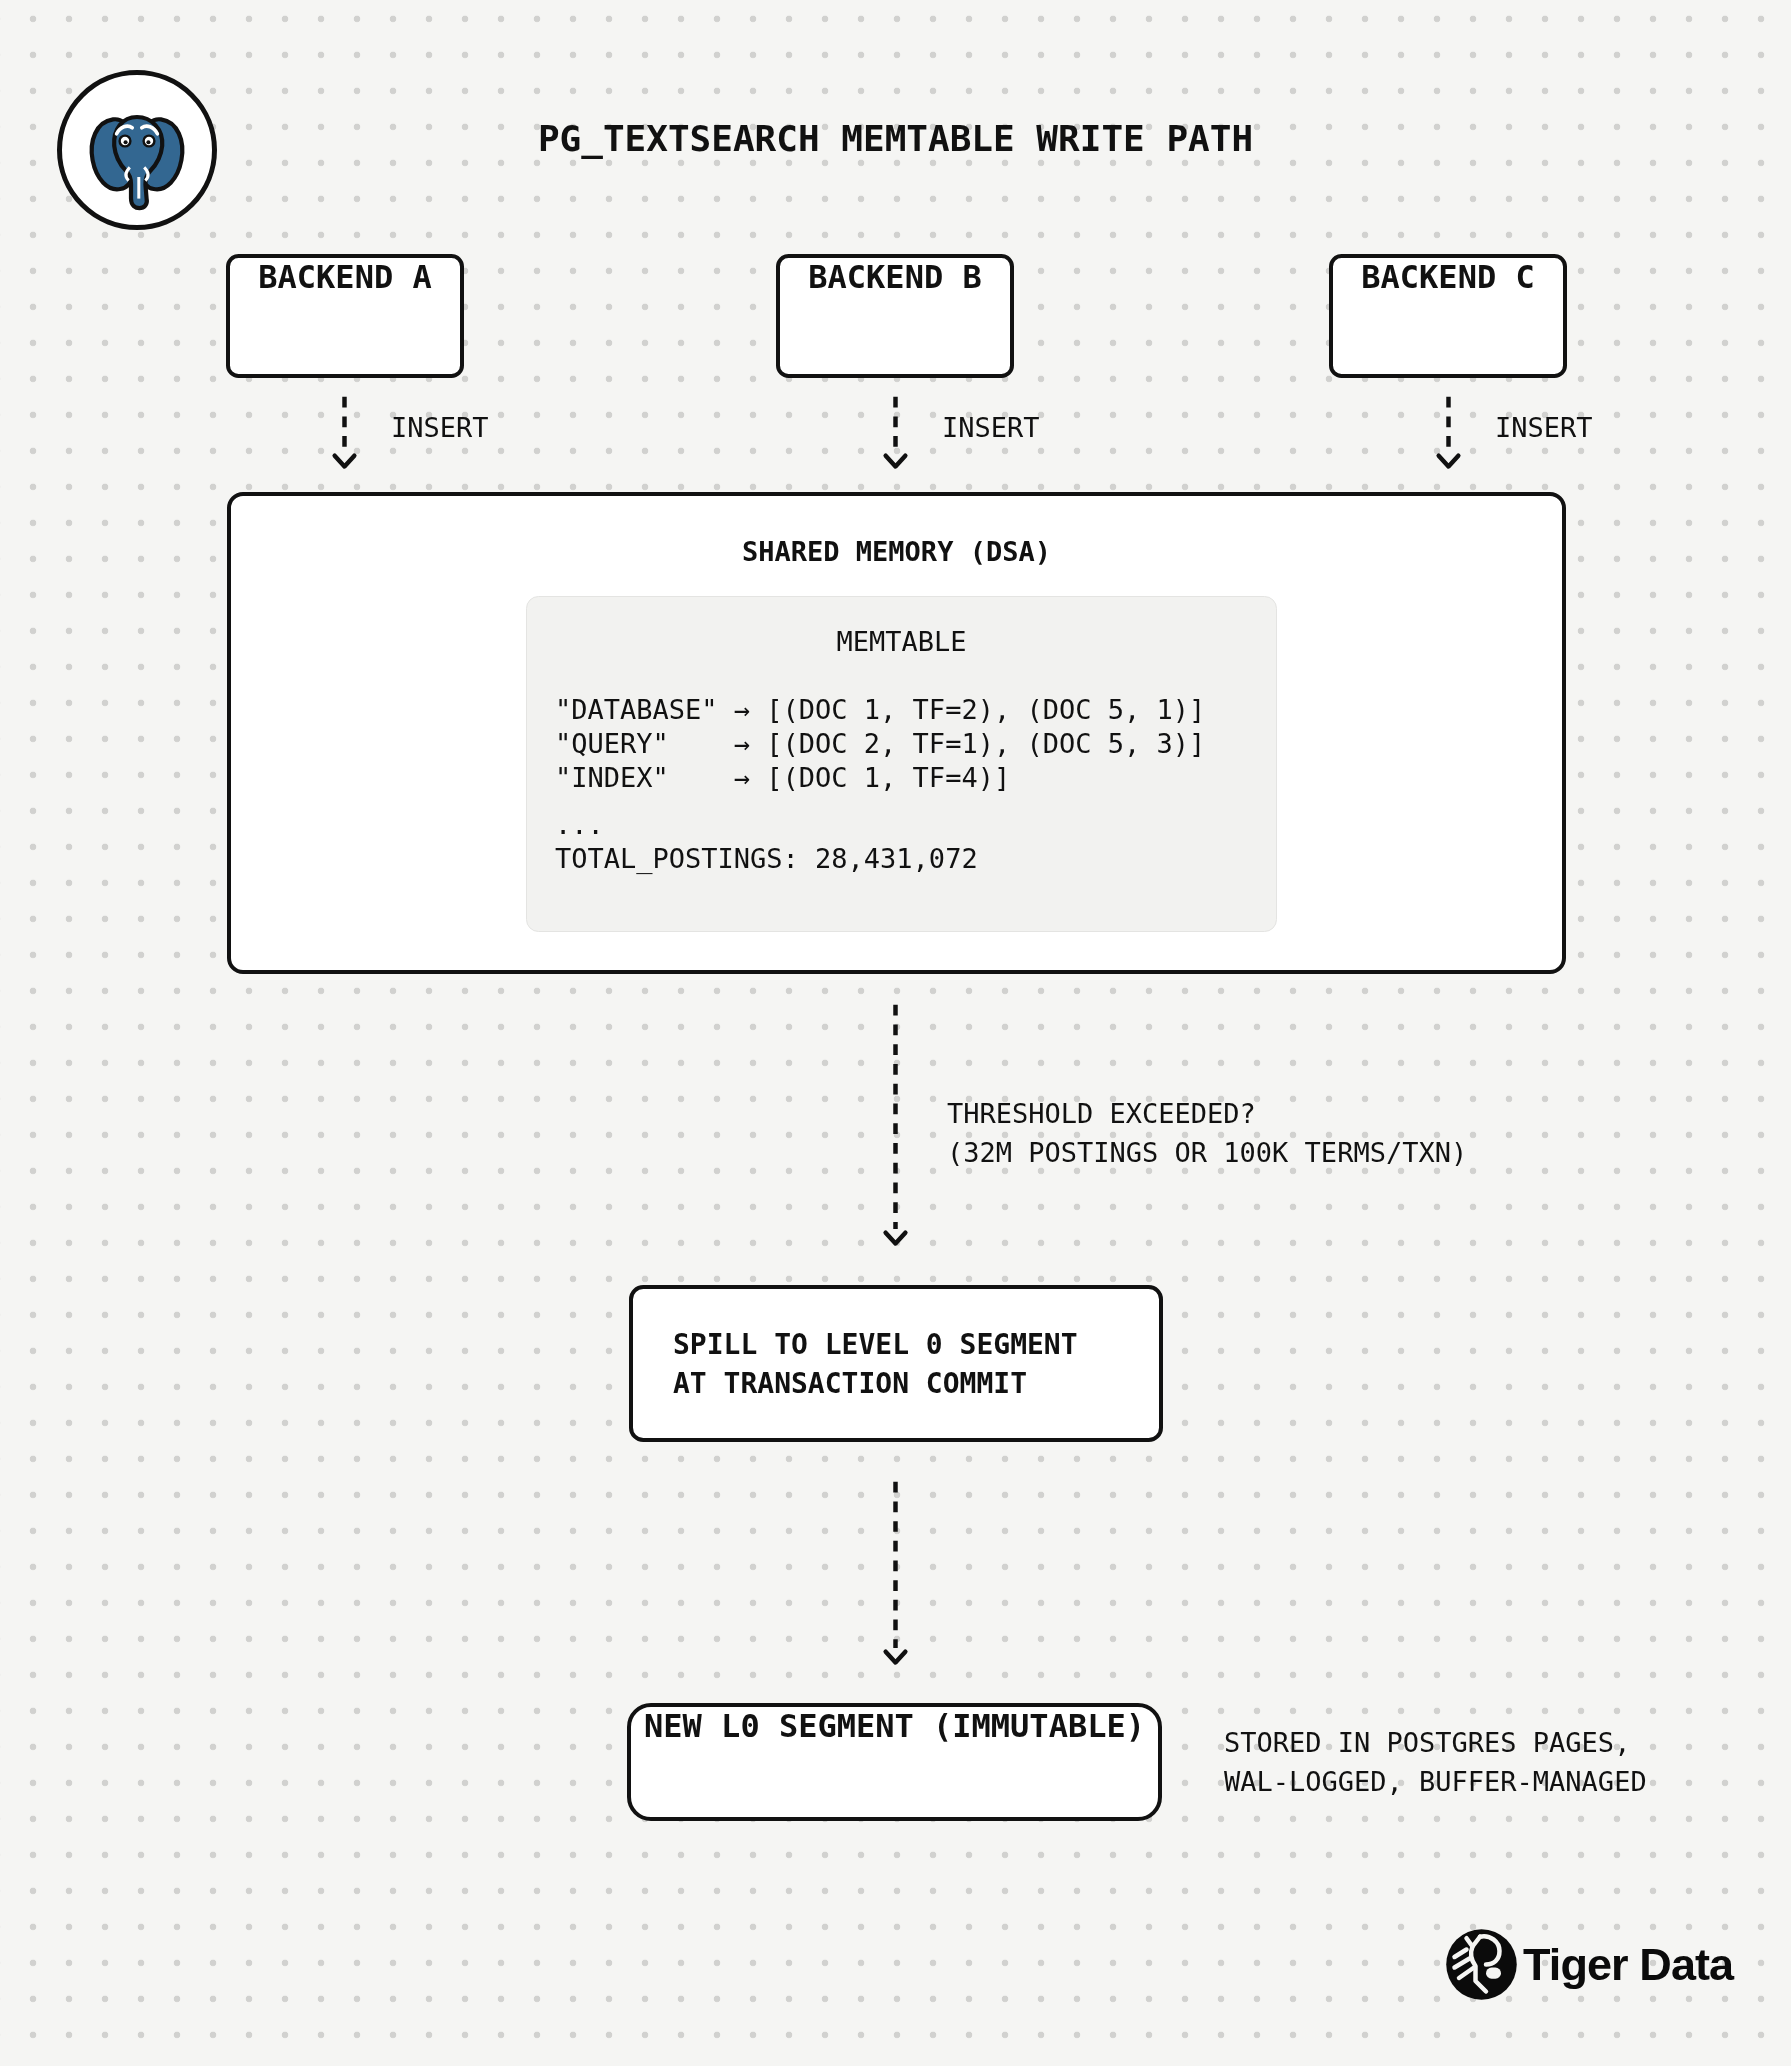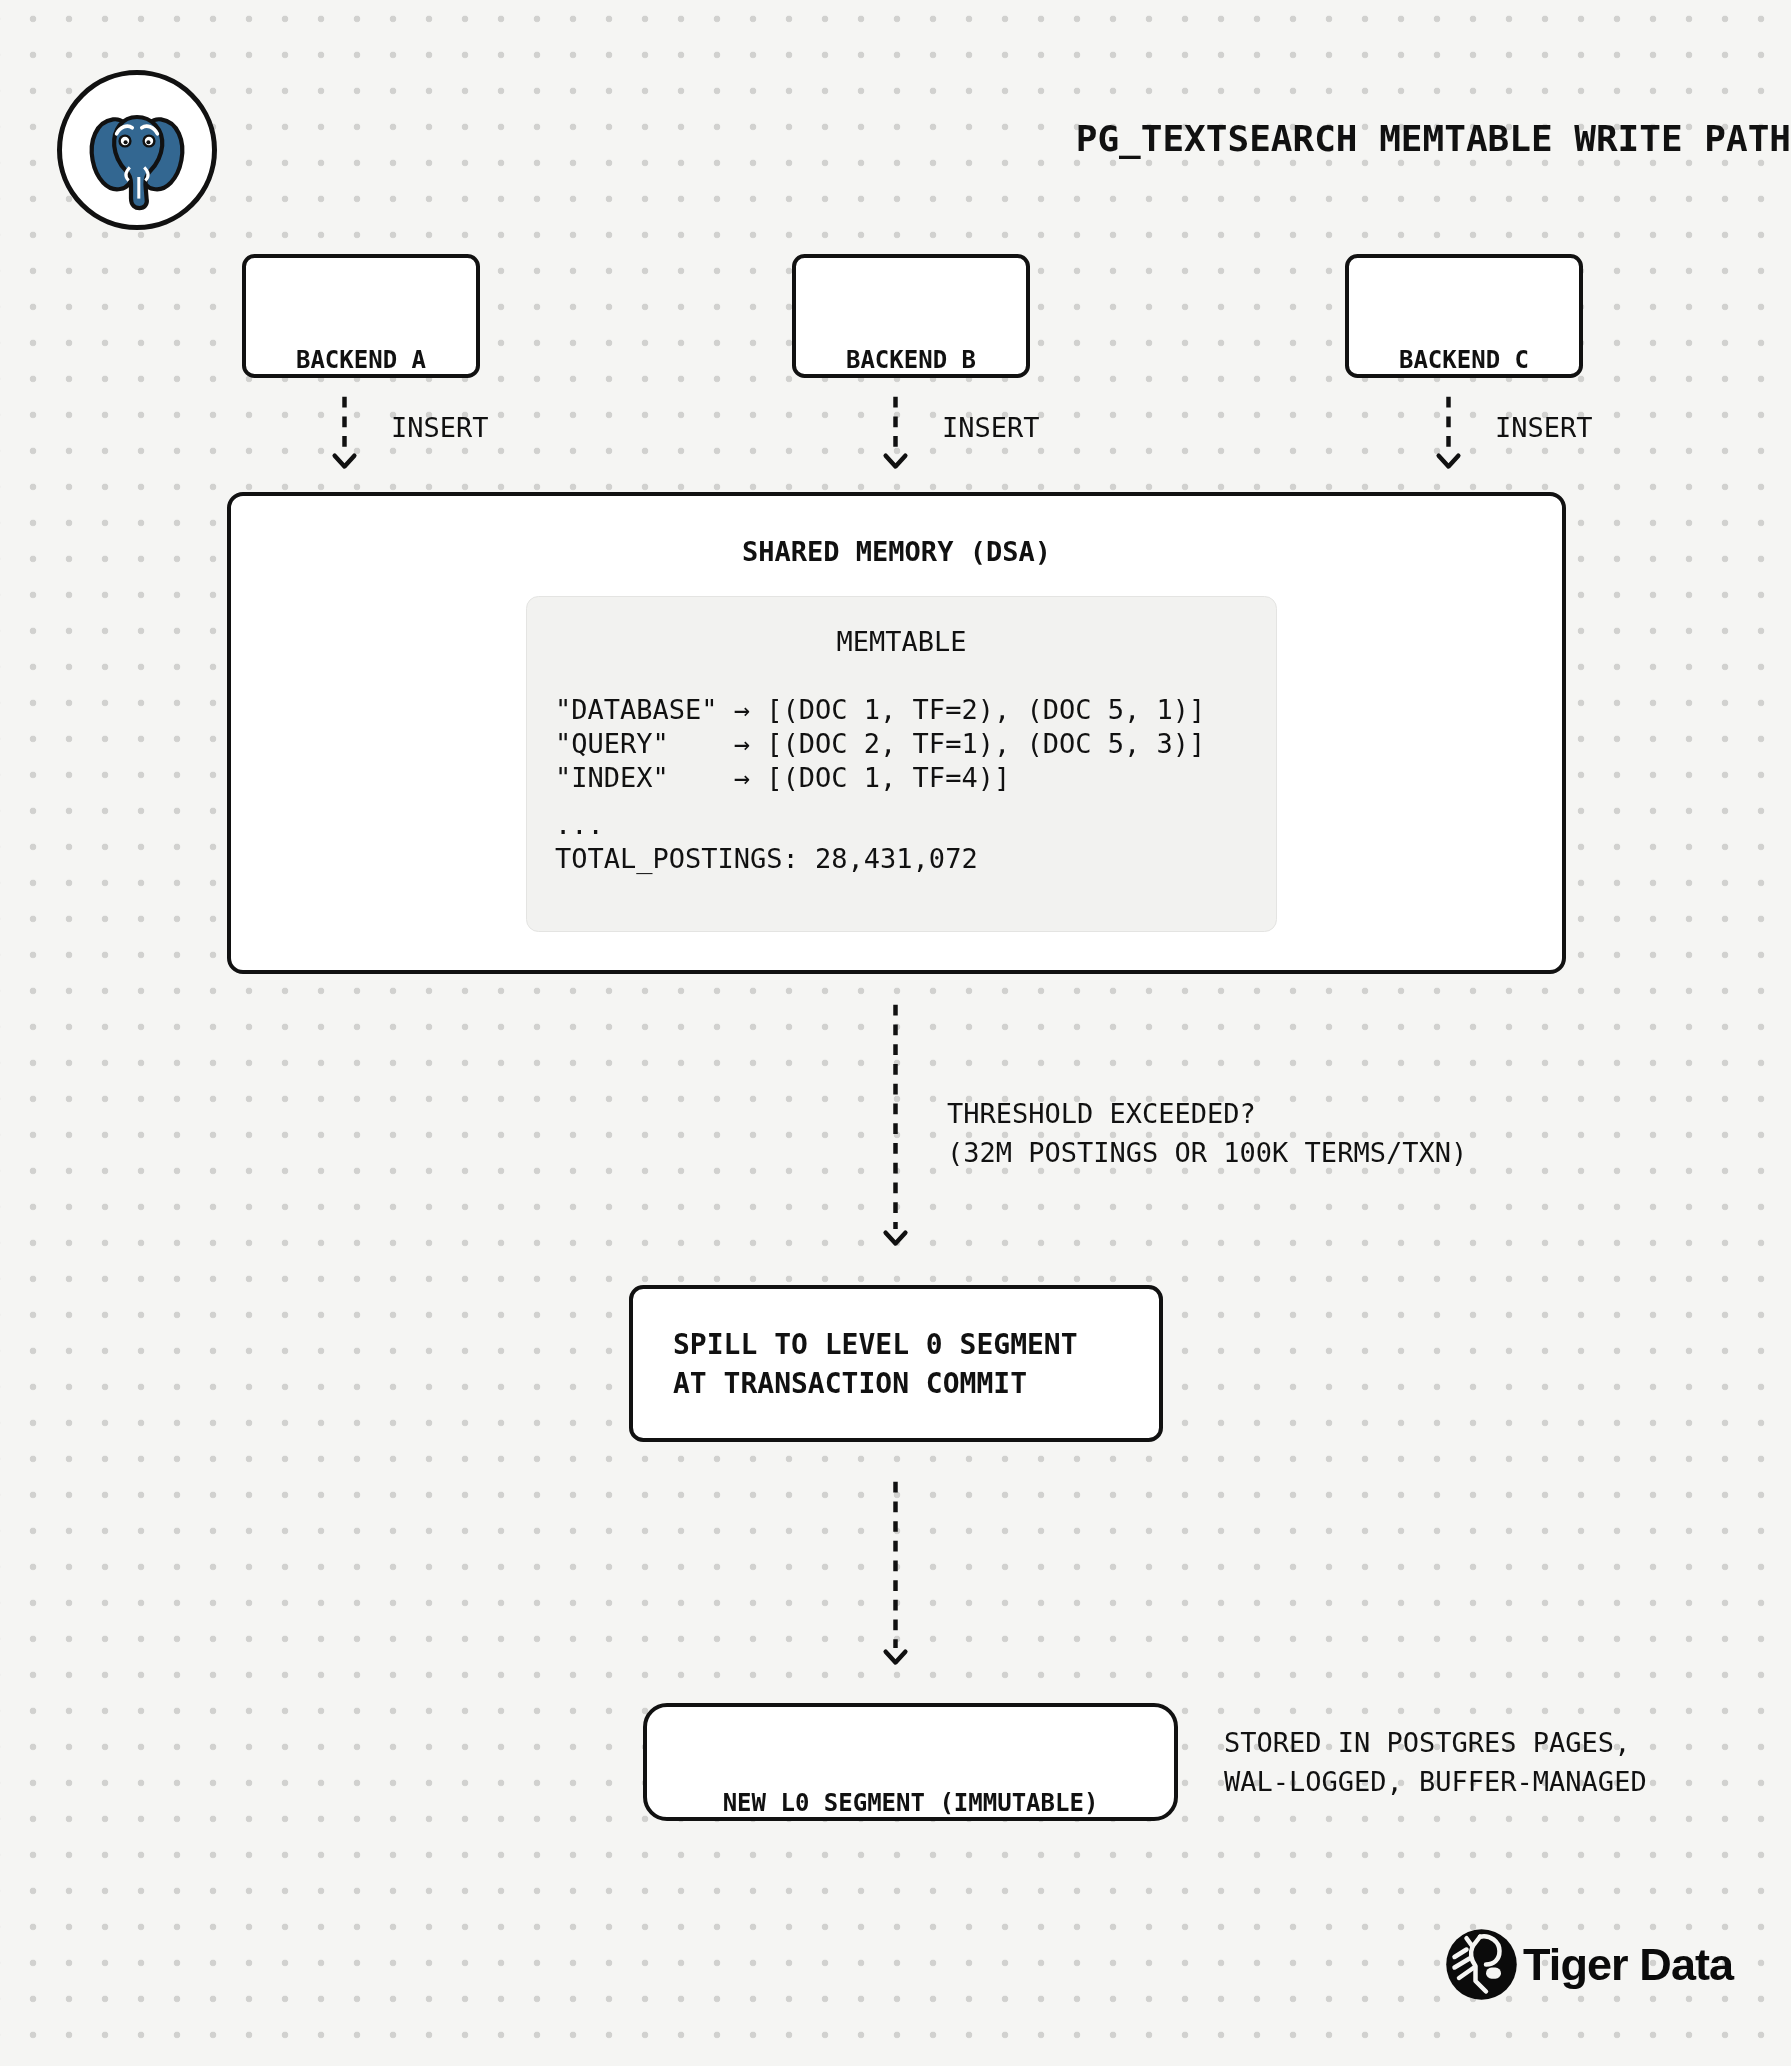--- a/index.html
+++ b/index.html
@@ -20,28 +20,28 @@
   .abs{position:absolute;}
   
   .pg-logo{
     left:57px;top:70px;width:150px;height:150px;
     background:#ffffff;border:5.4px solid #111;border-radius:50%;
     display:flex;align-items:center;justify-content:center;
   }
   .pg-logo svg{width:120px;height:120px;margin-top:5.4px;}
   
   .title{
-    left:0;top:118px;width:1791px;text-align:right;
+    left:0;top:118px;width:1791px;text-align:center;
     font-size:36px;font-weight:bold;letter-spacing:0px;white-space:nowrap;
   }
   
   .node{
     background:#ffffff;border:4.5px solid #111;border-radius:12.5px;
-    display:flex;align-items:flex-end;justify-content:center;
-    font-weight:bold;font-size:24px;box-sizing:border-box;margin-left:16px;
+    display:flex;align-items:flex-start;justify-content:center;
+    font-weight:bold;font-size:32px;box-sizing:border-box;
   }
   .backend{top:254px;width:238px;height:124px;}
   
   .arrow{display:block;}
   .arrow line{stroke:#111;stroke-width:5;stroke-dasharray:12 10;}
   .arrow path{stroke:#111;stroke-width:5;fill:none;stroke-linecap:round;stroke-linejoin:round;}
   .insert-label{font-size:27px;white-space:nowrap;}
   
   .shared-box{
     left:227px;top:492px;width:1339px;height:482px;

